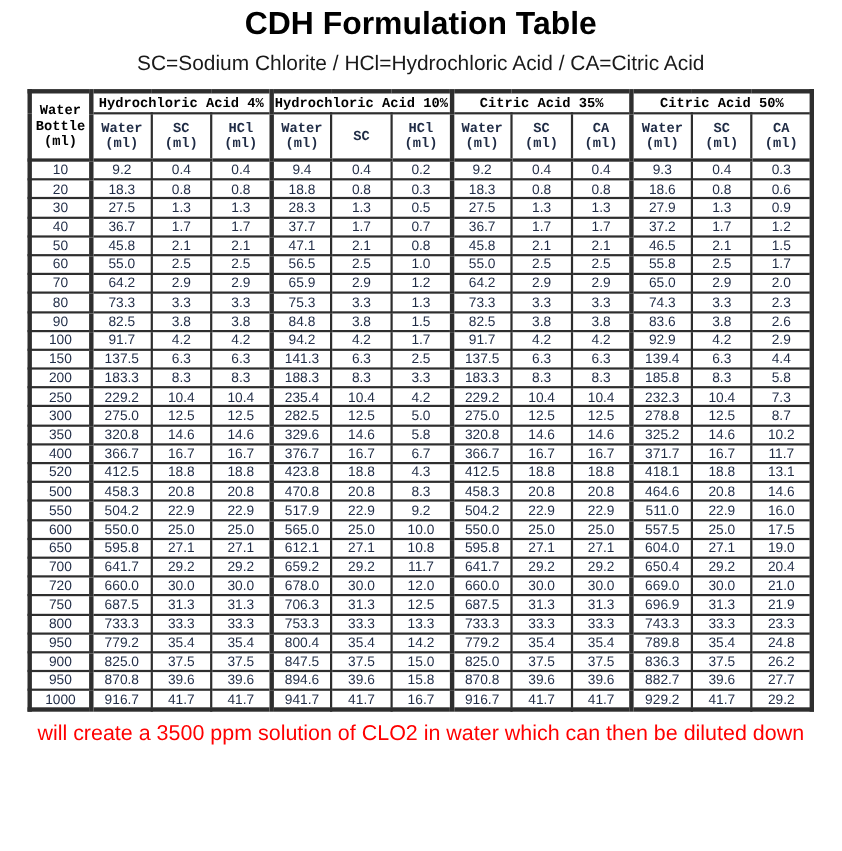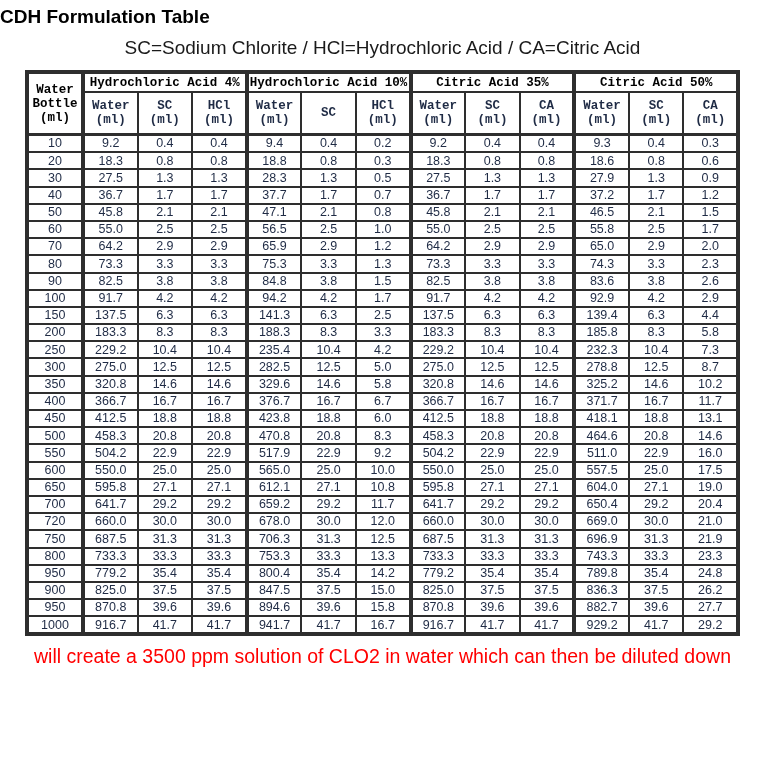--- a/index.html
+++ b/index.html
@@ -5,21 +5,21 @@
   :root{
     --border:#2e2e2e;
     --data-text:#1f2b45;
     --header-text:#000000;
     --footer-text:#ff0000;
   }
   html,body{margin:0;padding:0;background:#fff;width:765px;}
   body{font-family:"Liberation Sans", sans-serif;}
   .page{width:765px;}
   .page-title{
-    font-weight:bold;font-size:19px;
+    text-align:center;font-weight:bold;font-size:29px;
     margin:6px 0 0 0;color:var(--header-text);letter-spacing:0px;
   }
   .page-subtitle{
     text-align:center;font-weight:bold;font-size:15px;margin-top:1px;
     color:var(--header-text);
   }
   .legend{
     text-align:center;font-size:19px;margin-top:9px;margin-bottom:11px;
     color:#1a1a1a;
   }
@@ -331,27 +331,27 @@
           <td>16.7</td>
           <td>6.7</td>
           <td class="group-start">366.7</td>
           <td>16.7</td>
           <td>16.7</td>
           <td class="group-start">371.7</td>
           <td>16.7</td>
           <td>11.7</td>
         </tr>
         <tr>
-          <td>450</td>
+          <td>520</td>
           <td class="group-start">412.5</td>
           <td>18.8</td>
           <td>18.8</td>
           <td class="group-start">423.8</td>
           <td>18.8</td>
-          <td>6.0</td>
+          <td>4.3</td>
           <td class="group-start">412.5</td>
           <td>18.8</td>
           <td>18.8</td>
           <td class="group-start">418.1</td>
           <td>18.8</td>
           <td>13.1</td>
         </tr>
         <tr>
           <td>500</td>
           <td class="group-start">458.3</td>

